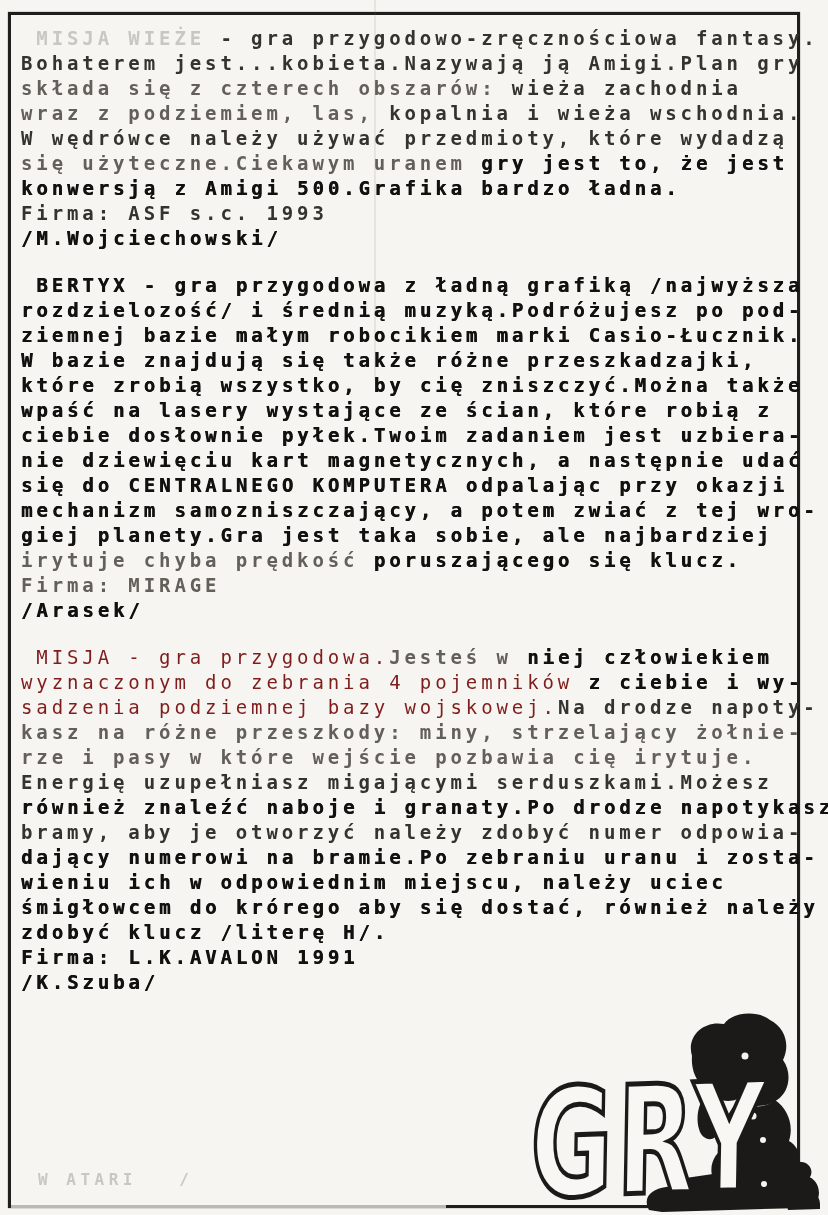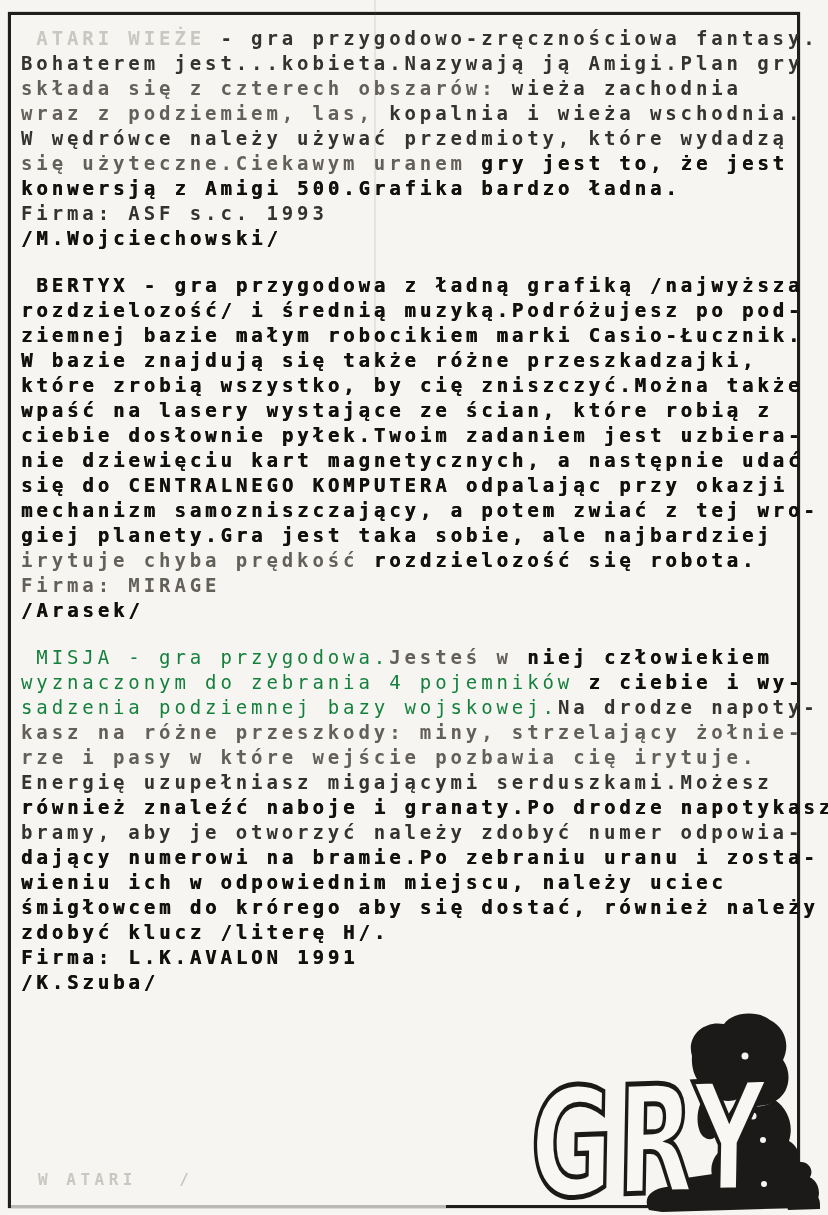--- a/index.html
+++ b/index.html
@@ -26,21 +26,21 @@
   }
   .line{
     white-space:pre;font-size:19px;line-height:25px;letter-spacing:3.9px;
   }
   .entry{margin:0;}
   .entry + .entry{margin-top:22px;}
   .firm{display:flex;justify-content:space-between;flex-direction:column;}
   .tone-dark {color:#12110f;font-weight:700;text-shadow:0.4px 0 0 #12110f;}
   .tone-mid  {color:#35332f;font-weight:700;}
   .tone-soft {color:#63605a;font-weight:700;}
-  .tone-faint{color:#15803d;font-weight:400;}
+  .tone-faint{color:#7f1d1d;font-weight:400;}
   .tone-ghost{color:#c9c7c1;font-weight:700;}
   
   .frame-fade{
     position:absolute;left:11px;top:1199px;width:435px;height:9px;
     background:#f6f5f1;opacity:.72;
   }
   .footer-note{
     position:absolute;left:38px;top:1170px;
     font-size:16px;line-height:20px;letter-spacing:4.5px;white-space:pre;
   }
@@ -56,42 +56,42 @@
 </head>
 <body>
 
 <div class="page">
 
   <div class="frame"></div>
   <div class="fold"></div>
 
   <div class="content">
       <div class="entry">
-        <div class="line"><span class="tone-ghost"> ATARI WIEŻE</span><span class="tone-mid"> - gra przygodowo-zręcznościowa fantasy.</span></div>
+        <div class="line"><span class="tone-ghost"> MISJA WIEŻE</span><span class="tone-mid"> - gra przygodowo-zręcznościowa fantasy.</span></div>
         <div class="line"><span class="tone-mid">Bohaterem jest...kobieta.Nazywają ją Amigi.Plan gry</span></div>
         <div class="line"><span class="tone-soft">składa się z czterech obszarów: </span><span class="tone-mid">wieża zachodnia</span></div>
         <div class="line"><span class="tone-soft">wraz z podziemiem, las, </span><span class="tone-mid">kopalnia i wieża wschodnia.</span></div>
         <div class="line"><span class="tone-mid">W wędrówce należy używać przedmioty, które wydadzą</span></div>
         <div class="line"><span class="tone-soft">się użyteczne.Ciekawym uranem </span><span class="tone-dark">gry jest to, że jest</span></div>
         <div class="line"><span class="tone-dark">konwersją z Amigi 500.Grafika bardzo ładna.</span></div>
         <div class="line firm"><span class="tone-mid">Firma: ASF s.c. 1993</span><span class="tone-dark">/M.Wojciechowski/</span></div>
       </div>
       <div class="entry">
         <div class="line"><span class="tone-dark"> BERTYX - gra przygodowa z ładną grafiką /najwyższa</span></div>
         <div class="line"><span class="tone-dark">rozdzielozość/ i średnią muzyką.Podróżujesz po pod-</span></div>
         <div class="line"><span class="tone-dark">ziemnej bazie małym robocikiem marki Casio-Łucznik.</span></div>
         <div class="line"><span class="tone-dark">W bazie znajdują się także różne przeszkadzajki,</span></div>
         <div class="line"><span class="tone-dark">które zrobią wszystko, by cię zniszczyć.Można także</span></div>
         <div class="line"><span class="tone-dark">wpaść na lasery wystające ze ścian, które robią z</span></div>
         <div class="line"><span class="tone-dark">ciebie dosłownie pyłek.Twoim zadaniem jest uzbiera-</span></div>
         <div class="line"><span class="tone-dark">nie dziewięciu kart magnetycznych, a następnie udać</span></div>
         <div class="line"><span class="tone-dark">się do CENTRALNEGO KOMPUTERA odpalając przy okazji</span></div>
         <div class="line"><span class="tone-dark">mechanizm samozniszczający, a potem zwiać z tej wro-</span></div>
         <div class="line"><span class="tone-dark">giej planety.Gra jest taka sobie, ale najbardziej</span></div>
-        <div class="line"><span class="tone-soft">irytuje chyba prędkość </span><span class="tone-dark">rozdzielozość się robota.</span></div>
+        <div class="line"><span class="tone-soft">irytuje chyba prędkość </span><span class="tone-dark">poruszającego się klucz.</span></div>
         <div class="line firm"><span class="tone-soft">Firma: MIRAGE</span><span class="tone-dark">/Arasek/</span></div>
       </div>
       <div class="entry">
         <div class="line"><span class="tone-faint"> MISJA - gra przygodowa.</span><span class="tone-soft">Jesteś w </span><span class="tone-dark">niej człowiekiem</span></div>
         <div class="line"><span class="tone-faint">wyznaczonym do zebrania 4 pojemników </span><span class="tone-dark">z ciebie i wy-</span></div>
         <div class="line"><span class="tone-faint">sadzenia podziemnej bazy wojskowej.</span><span class="tone-mid">Na drodze napoty-</span></div>
         <div class="line"><span class="tone-soft">kasz na różne przeszkody: miny, strzelający żołnie-</span></div>
         <div class="line"><span class="tone-soft">rze i pasy w które wejście pozbawia cię irytuje.</span></div>
         <div class="line"><span class="tone-mid">Energię uzupełniasz migającymi serduszkami.Możesz</span></div>
         <div class="line"><span class="tone-dark">również znaleźć naboje i granaty.Po drodze napotykasz</span></div>

